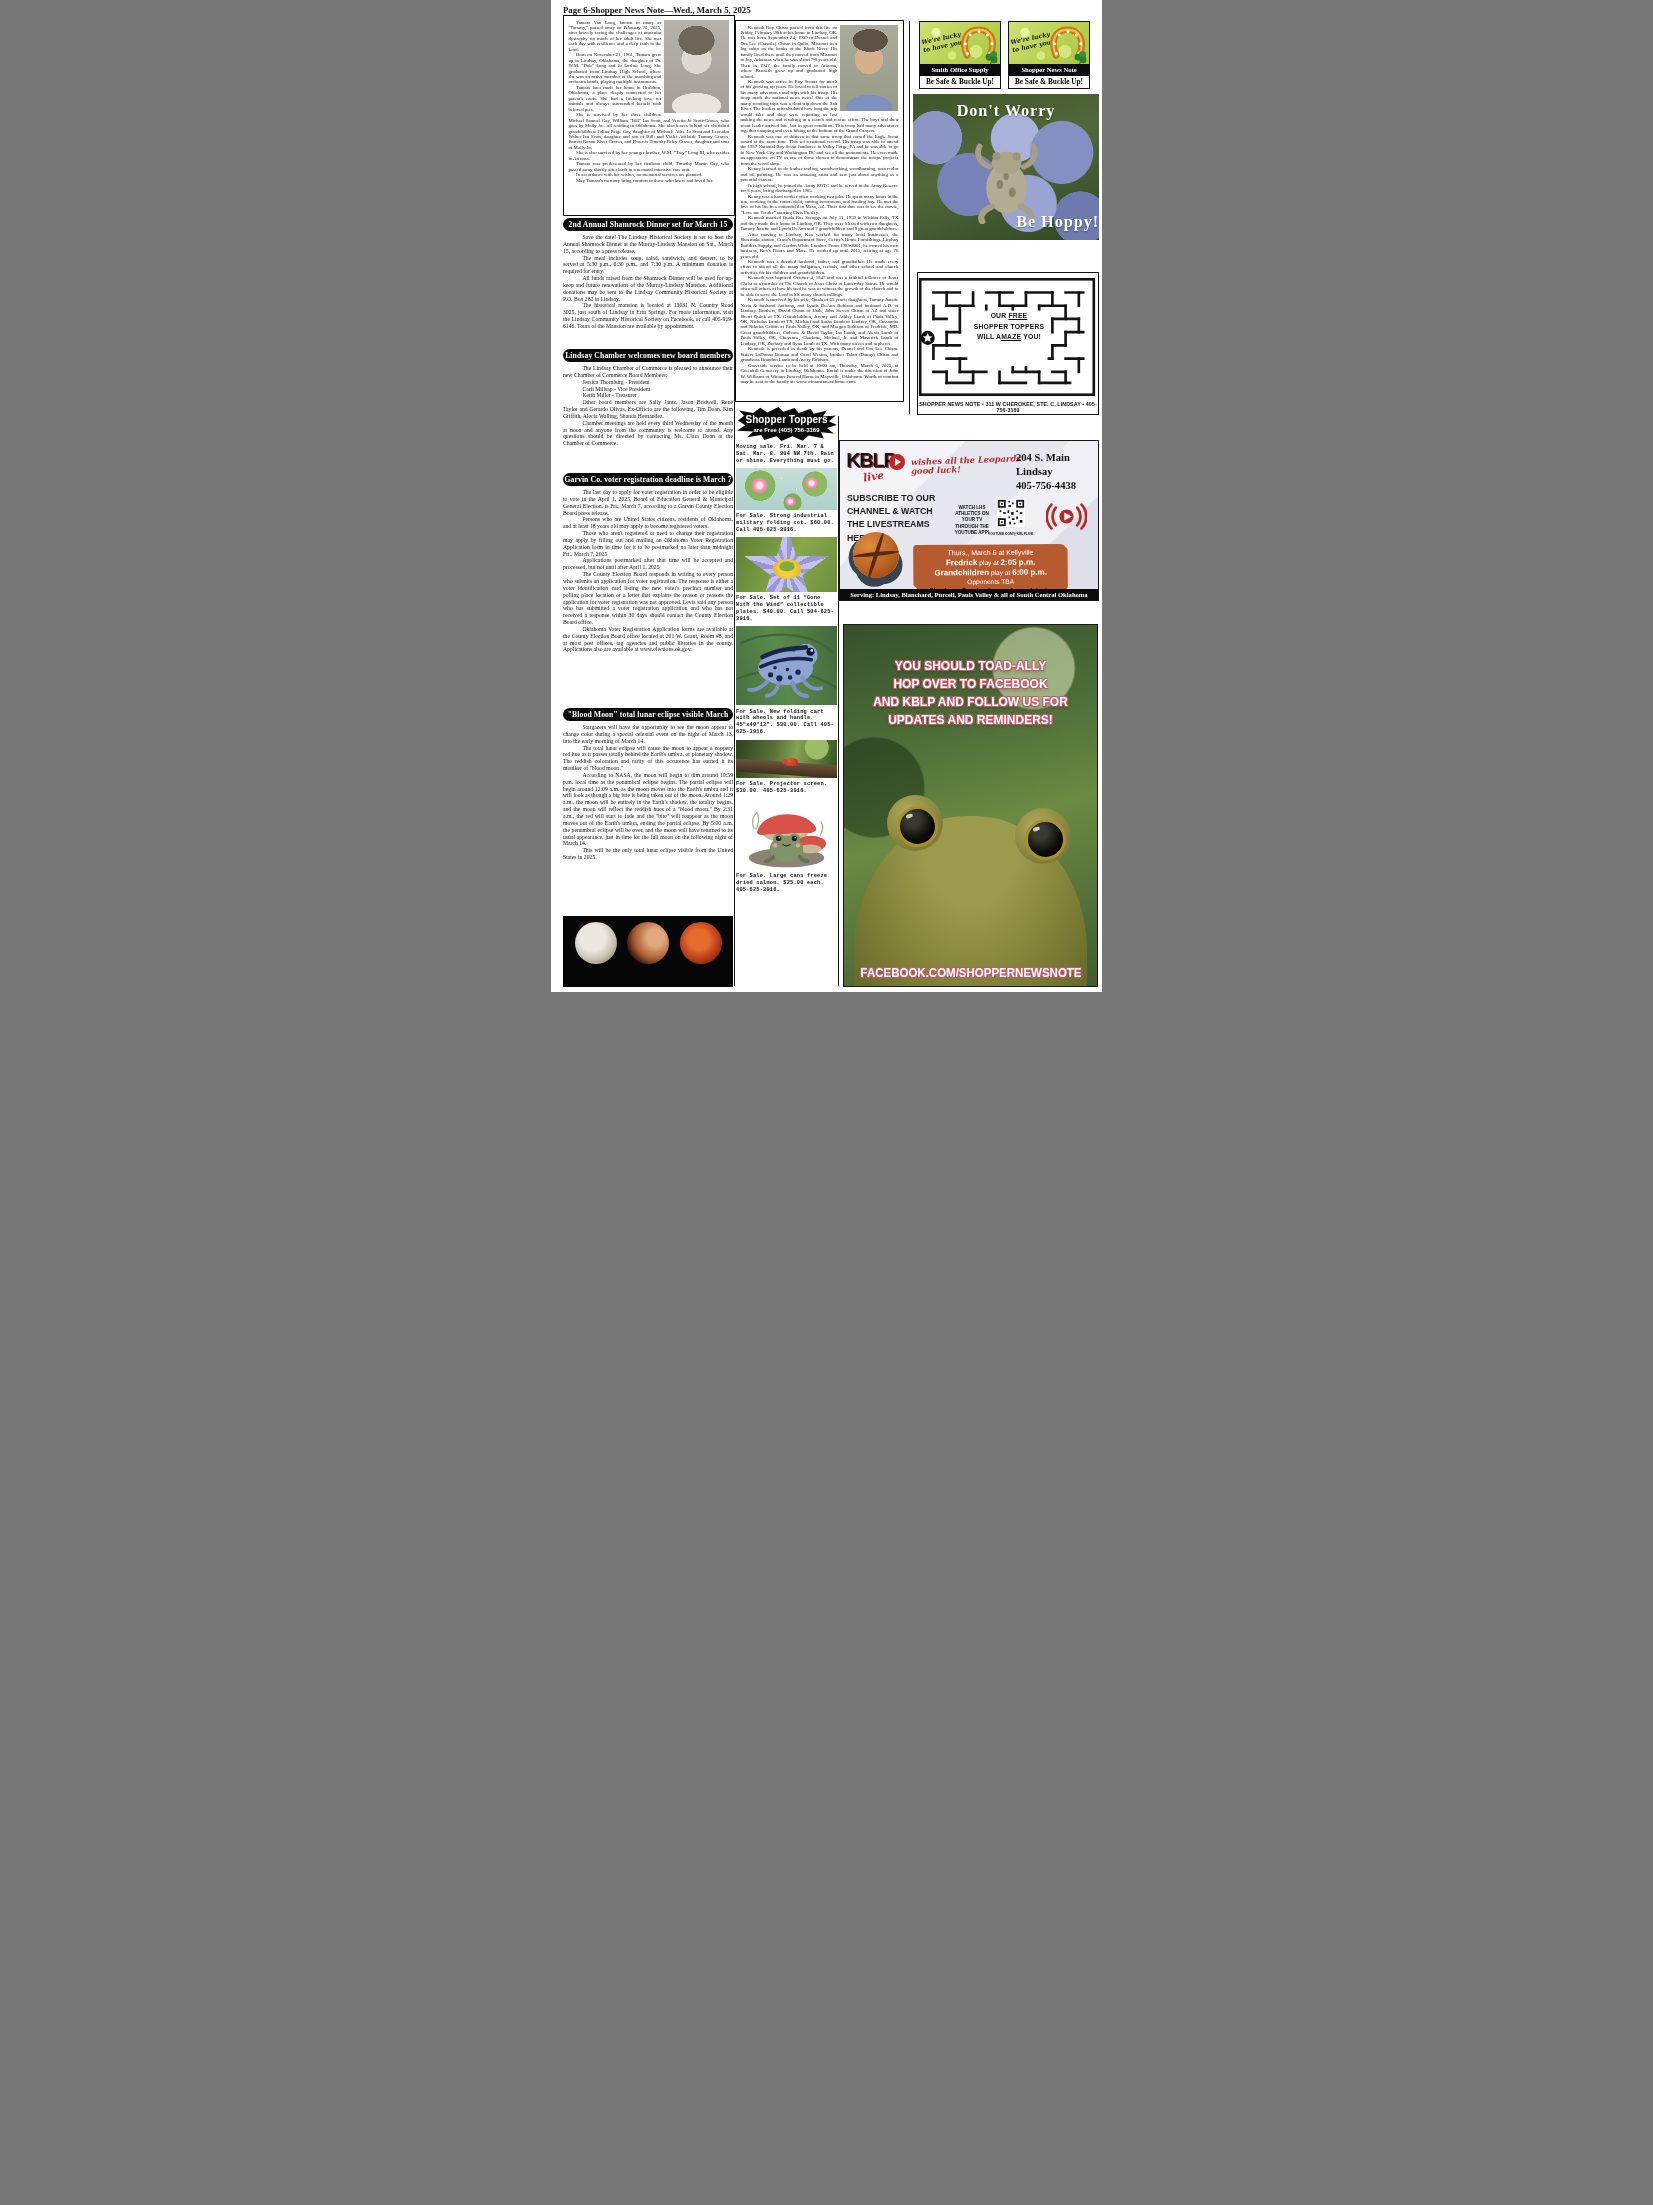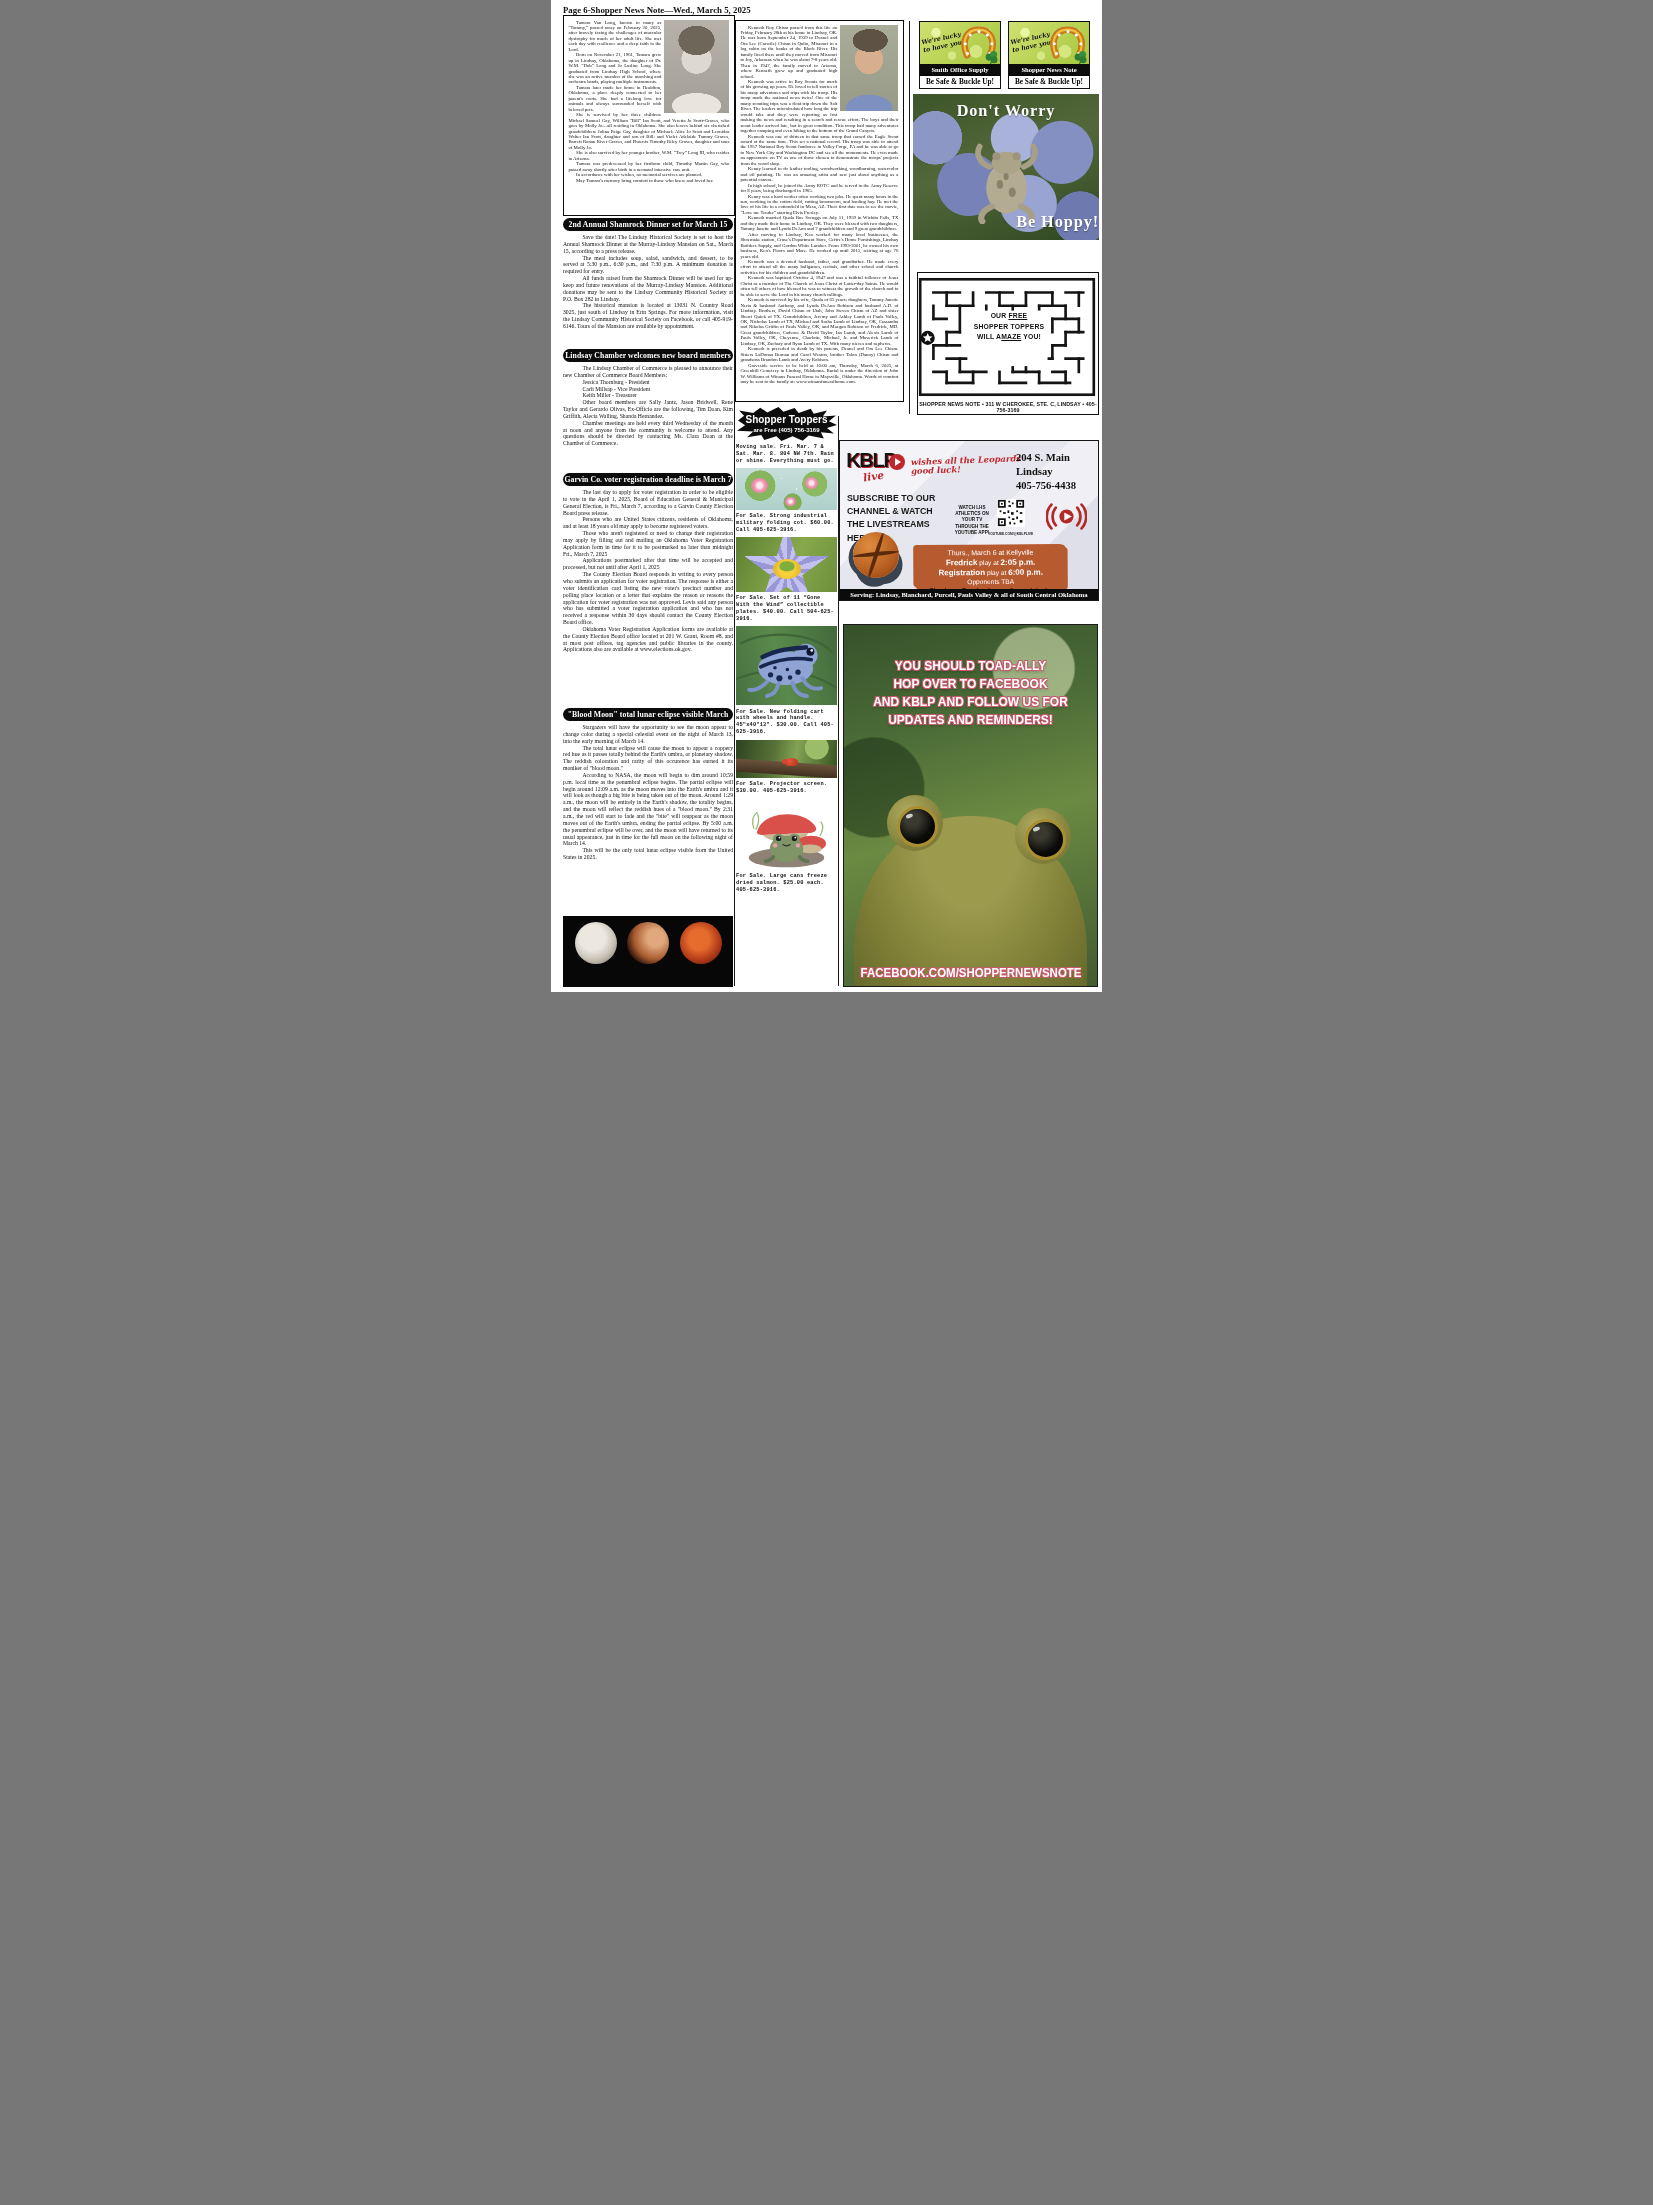--- a/index.html
+++ b/index.html
@@ -525,21 +525,21 @@
     <svg class="kblp-bcast" width="41" height="31" viewBox="0 0 92 70">
       <circle cx="46" cy="35" r="16" fill="#b02a28"></circle>
       <polygon points="41,26 58,35 41,44" fill="#fff"></polygon>
       <path d="M22 15 C12 26 12 44 22 55 M12 8 C-2 23 -2 47 12 62" stroke="#b02a28" stroke-width="6" fill="none" stroke-linecap="round"></path>
       <path d="M70 15 C80 26 80 44 70 55 M80 8 C94 23 94 47 80 62" stroke="#b02a28" stroke-width="6" fill="none" stroke-linecap="round"></path>
     </svg>
     <div class="kblp-ball"></div>
     <div class="kblp-game">
       <div class="g1">Thurs., March 6 at Kellyville</div>
       <div class="g2"><b>Fredrick</b><span> play at </span><b>2:05 p.m.</b></div>
-      <div class="g2"><b>Registration</b><span> play at </span><b>6:00 p.m.</b></div>
+      <div class="g2"><b>Grandchildren</b><span> play at </span><b>6:00 p.m.</b></div>
       <div class="g4">Opponents TBA</div>
     </div>
     <div class="kblp-fb">Check our Facebook page for updates!</div>
     <div class="kblp-serving">Serving: Lindsay, Blanchard, Purcell, Pauls Valley &amp; all of South Central Oklahoma</div>
   </div>
 
   <div class="fbad" style="left:292px;top:624px;width:255px;height:363px;">
     <div class="fb-head">
       <div class="fb-eye" style="left:14%;top:-21px;">
           <div class="fb-pupil"></div>

